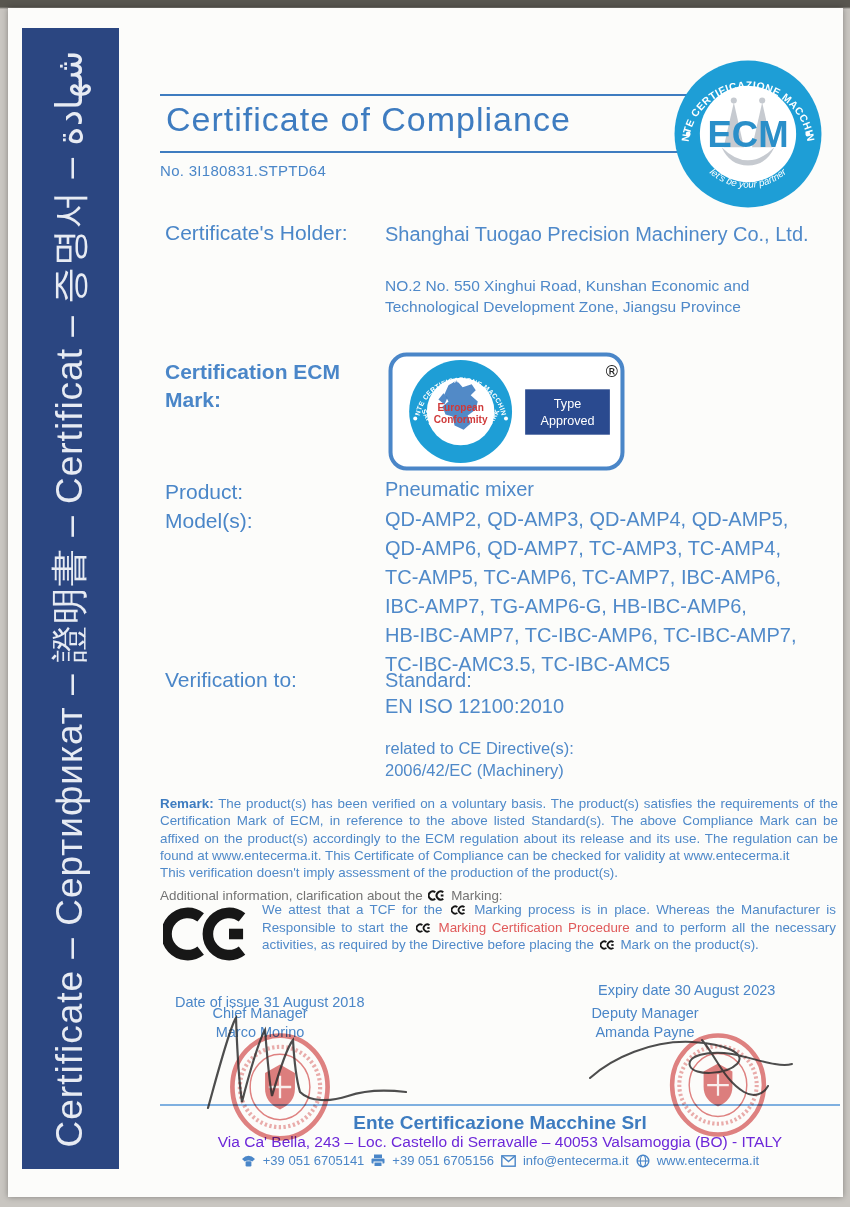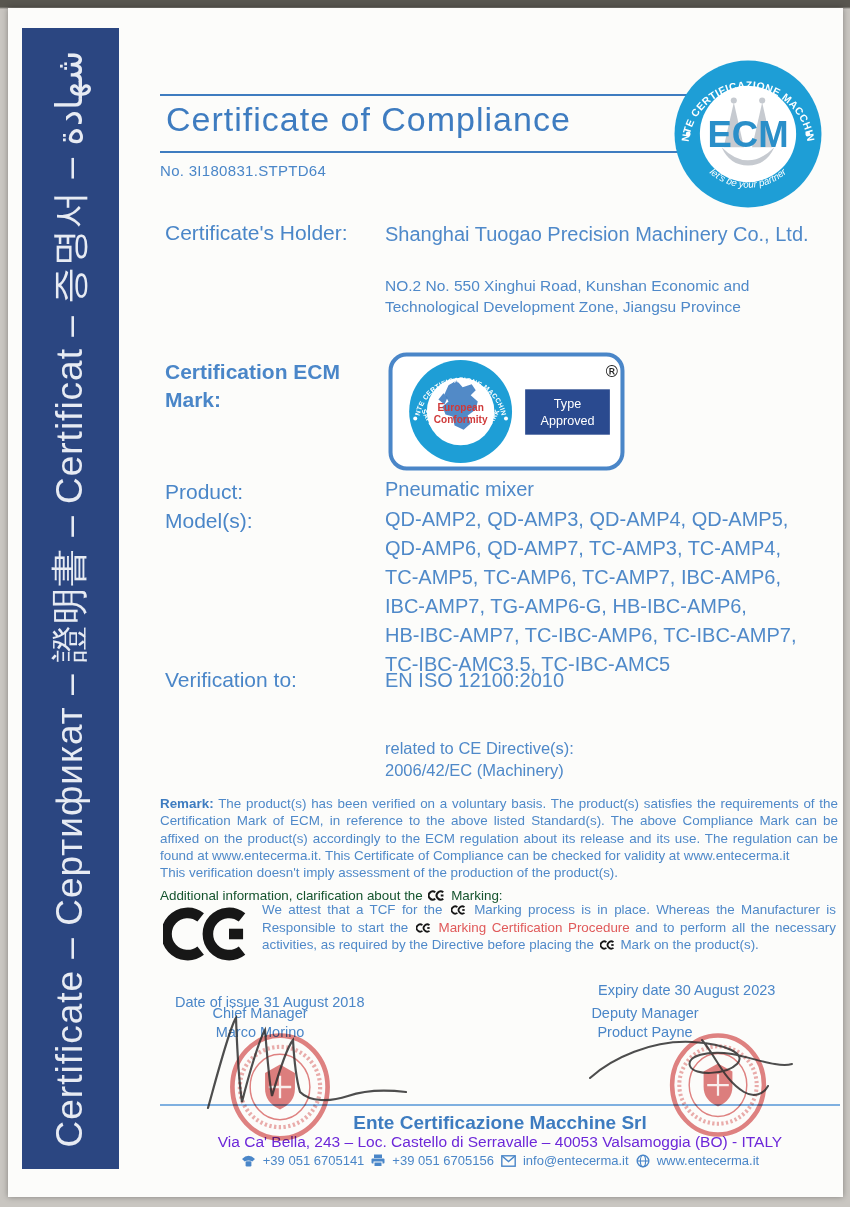--- a/index.html
+++ b/index.html
@@ -50,21 +50,21 @@
   .models         { left: 385px; top: 505px; width: 455px; font-size: 20px; line-height: 29px; }
 
   .verif-label { left: 165px; top: 666px; }
   .standard    { left: 385px; top: 667px; font-size: 20px; line-height: 26px; }
   .directive   { left: 385px; top: 738px; font-size: 16.5px; line-height: 21.5px; }
 
   .remark { left: 160px; top: 795px; width: 678px; font-size: 13.4px; line-height: 17.3px;
             color: #4f89c9; text-align: justify; }
   .remark b { color: #3e7cc0; }
 
-  .additional { left: 160px; top: 888px; width: 600px; font-size: 13.4px; color: #14532d; }
+  .additional { left: 160px; top: 888px; width: 600px; font-size: 13.4px; color: #737373; }
   .ce-large { left: 163px; top: 903px; }
   .ce-para { left: 262px; top: 901px; width: 574px; font-size: 13.4px; line-height: 17.6px;
              color: #4f89c9; text-align: justify; }
   .ce-red { color: #e05a5a; }
   .ce-inline { display: inline-block; vertical-align: -1px; margin: 0 2px; }
 
   .issue-date  { left: 175px; top: 982px; font-size: 14.5px; color: #4a86c8; margin-top: 12px; }
   .expiry-date { left: 598px; top: 982px; font-size: 14.5px; color: #4a86c8; }
   .manager { width: 180px; text-align: center; font-size: 14.5px; line-height: 18.5px; color: #4a86c8; }
   .chief  { left: 170px; top: 1004px; }
@@ -168,20 +168,21 @@
 <div class="abs value product-name">Pneumatic mixer</div>
 <div class="abs value models pre">QD-AMP2, QD-AMP3, QD-AMP4, QD-AMP5,
 QD-AMP6, QD-AMP7, TC-AMP3, TC-AMP4,
 TC-AMP5, TC-AMP6, TC-AMP7, IBC-AMP6,
 IBC-AMP7, TG-AMP6-G, HB-IBC-AMP6,
 HB-IBC-AMP7, TC-IBC-AMP6, TC-IBC-AMP7,
 TC-IBC-AMC3.5, TC-IBC-AMC5</div>
 
 <div class="abs label verif-label">Verification to:</div>
 <div class="abs value standard">
+  <div>Standard:</div>
   <div>EN ISO 12100:2010</div>
 </div>
 <div class="abs value directive">
   <div>related to CE Directive(s):</div>
   <div>2006/42/EC (Machinery)</div>
 </div>
 
 <div class="abs remark pre"><b>Remark:</b><span> The product(s) has been verified on a voluntary basis. The product(s) satisfies the requirements of the Certification Mark of ECM, in reference to the above listed Standard(s). The above Compliance Mark can be affixed on the product(s) accordingly to the ECM regulation about its release and its use. The regulation can be found at www.entecerma.it. This Certificate of Compliance can be checked for validity at www.entecerma.it
 This verification doesn't imply assessment of the production of the product(s).</span></div>
 
@@ -222,21 +223,21 @@
     </svg><span> Mark on the product(s).</span></div>
 
 <div class="abs issue-date">Date of issue 31 August 2018</div>
 <div class="abs expiry-date">Expiry date 30 August 2023</div>
 <div class="abs manager chief">
   <div>Chief Manager</div>
   <div>Marco Morino</div>
 </div>
 <div class="abs manager deputy">
   <div>Deputy Manager</div>
-  <div>Product Payne</div>
+  <div>Amanda Payne</div>
 </div>
 
 <svg class="abs stamp stamp-left" width="112" height="118" viewBox="0 0 120 124">
   <g stroke="#d96060" fill="none" opacity="0.78">
     <ellipse cx="60" cy="62" rx="51" ry="55" stroke-width="5"></ellipse>
     <circle cx="60" cy="62" r="43" stroke-width="4.5" stroke-dasharray="2.5,2.6" opacity="0.65"></circle>
     <ellipse cx="60" cy="62" rx="32" ry="35" stroke-width="1.6"></ellipse>
   </g>
   <path d="M60,38 l16,9 v17 q0,15 -16,22 q-16,-7 -16,-22 v-17 z" fill="#d96868" opacity="0.85"></path>
   <path d="M48,62 h24 M60,50 v24" stroke="#ffffff" stroke-width="2.5" opacity="0.9"></path>

